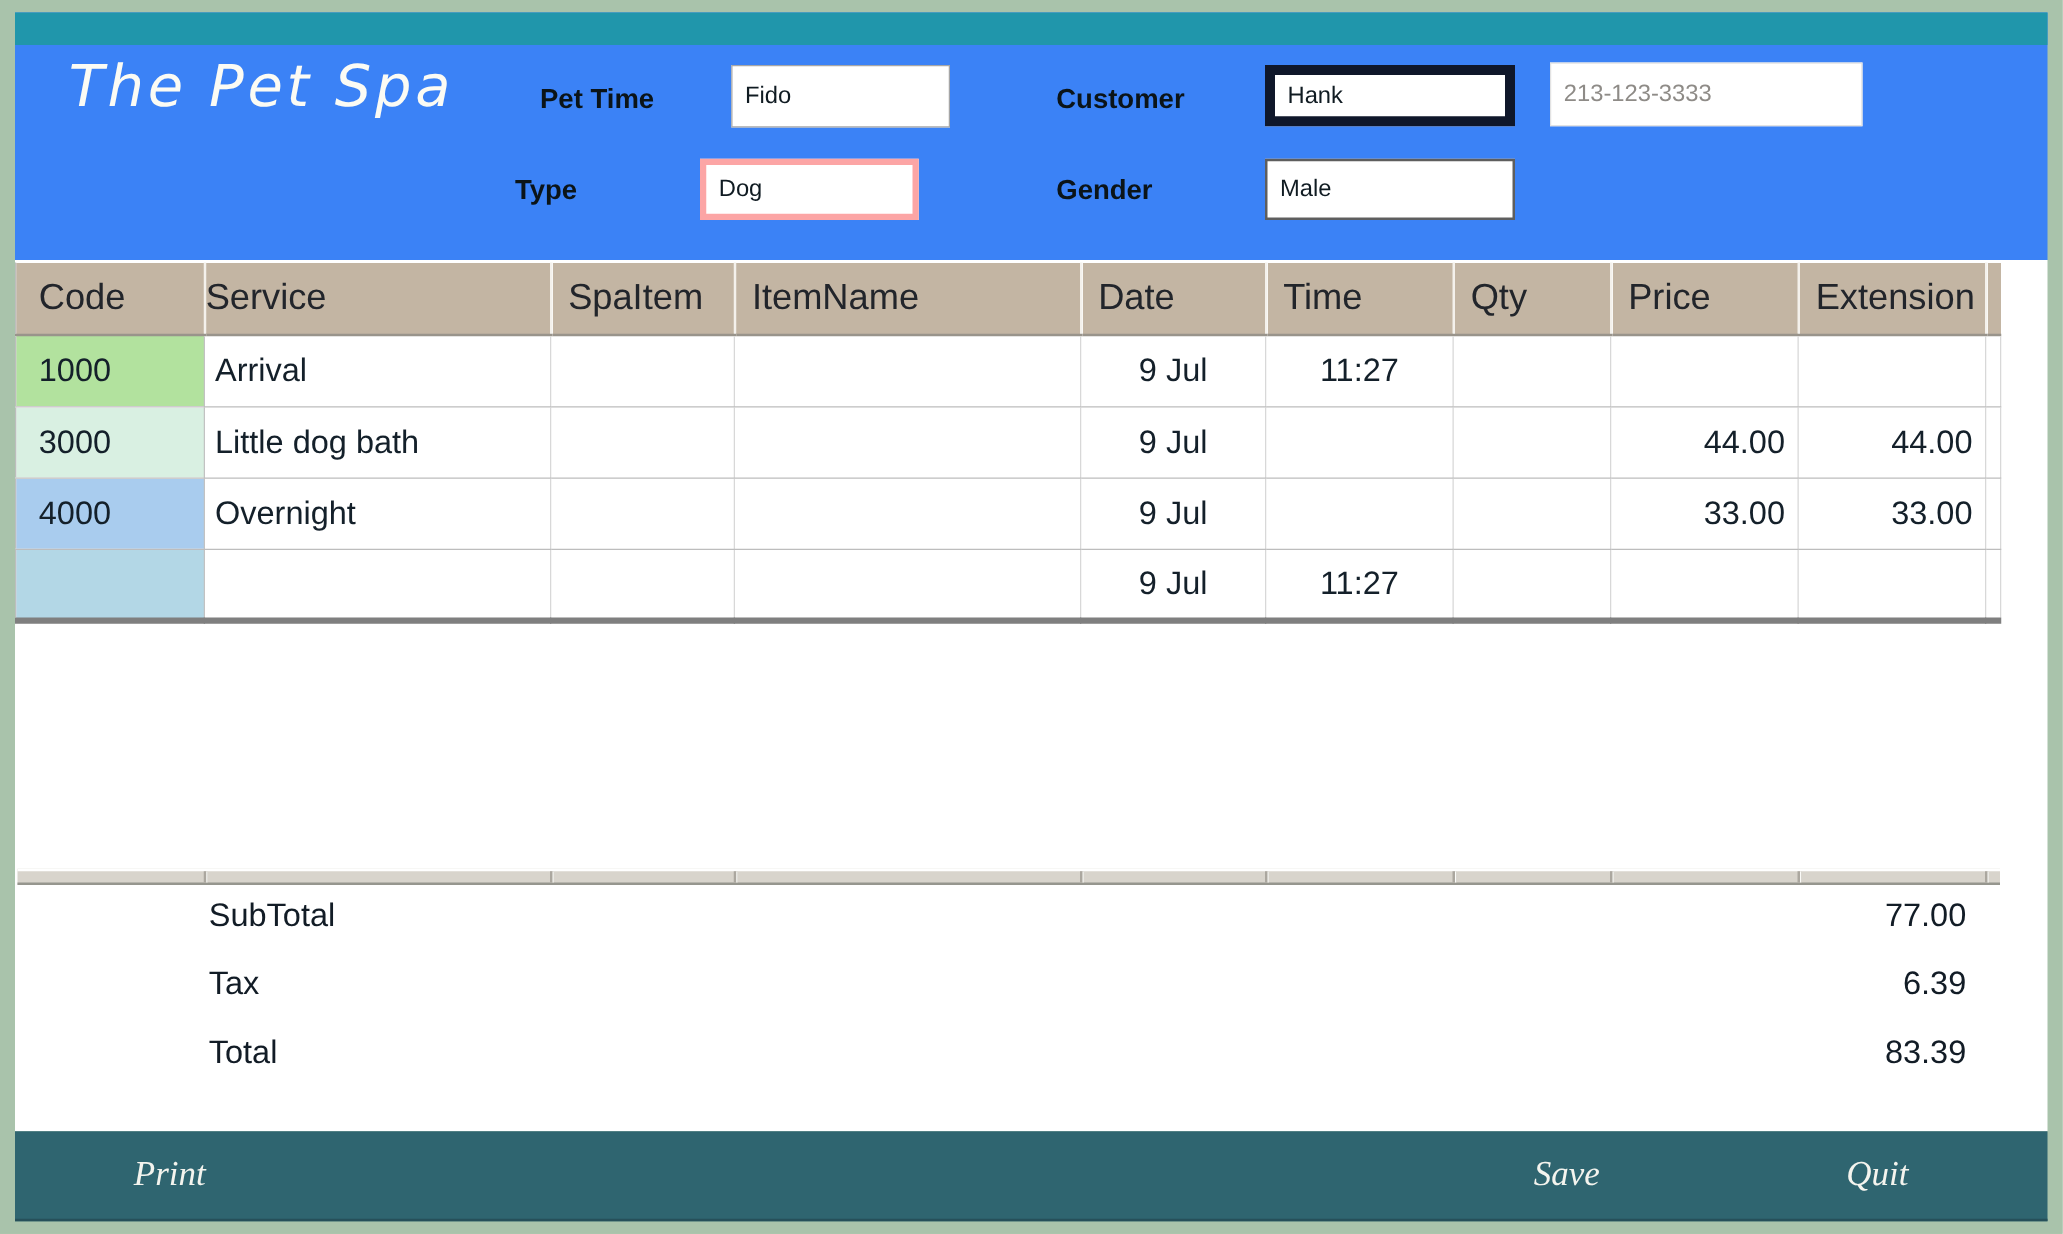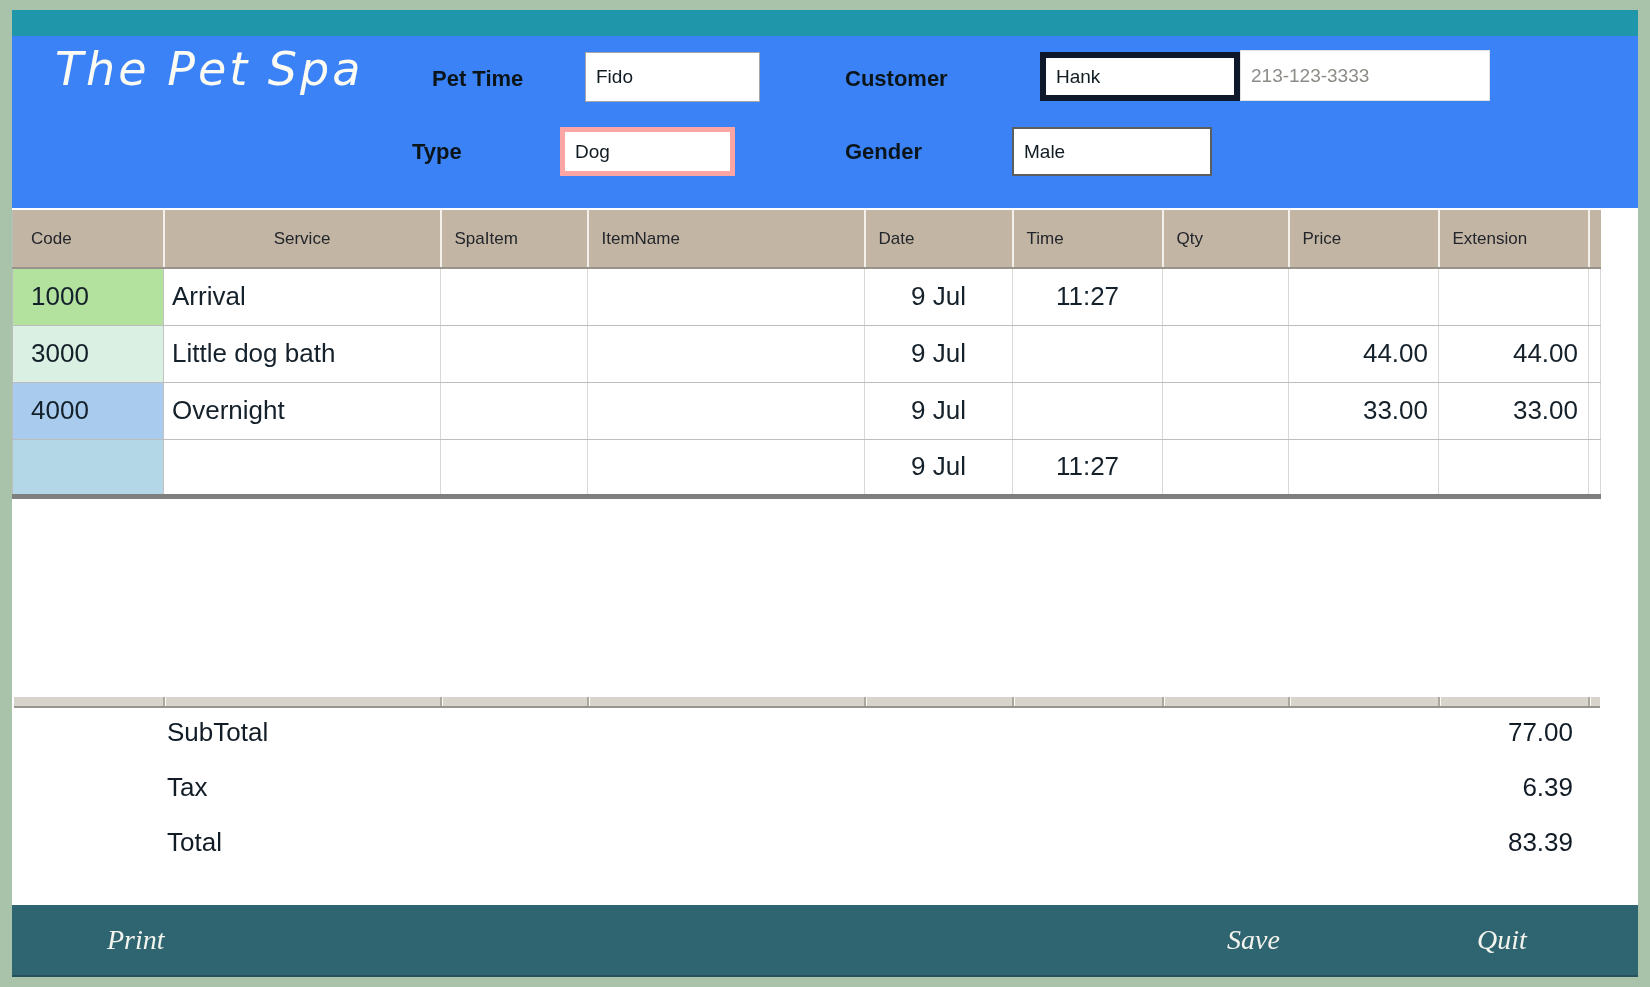--- a/index.html
+++ b/index.html
@@ -21,38 +21,38 @@
   .l-petname{left:420px;top:56px}
   .l-pettype{left:400px;top:129px}
   .l-customer{left:833px;top:56px}
   .l-gender{left:833px;top:129px}
   .finput{
     position:absolute;background:#ffffff;font-family:"Liberation Sans",sans-serif;
     font-size:19px;color:#101b22;padding:0 10px;outline:none;box-sizing:border-box;
   }
   .i-petname{left:573px;top:42px;width:175px;height:50px;border:1px solid #a6a6a6;}
   .i-pettype{left:548px;top:117px;width:175px;height:49px;border:5px solid #fca5a5;}
-  .i-customer{left:1000px;top:42px;width:200px;height:49px;border:6px solid #0f172a;margin-left:28px;}
+  .i-customer{left:1000px;top:42px;width:200px;height:49px;border:8px solid #0f172a;}
   .i-gender{left:1000px;top:117px;width:200px;height:49px;border:2px solid #5e5e5e;}
   .i-phone{left:1228px;top:40px;width:250px;height:51px;border:1px solid #e2e2e2;color:#8e8b87;}
   
   .content{position:absolute;left:12px;top:208px;width:1626px;height:697px;background:#ffffff;}
   
   table.grid{
     position:absolute;left:0;top:2px;width:1588px;table-layout:fixed;
     border-collapse:collapse;border-bottom:5px solid #7f7f7f;border-left:1px solid #bdbdbd;
   }
   table.grid th{
-    height:58px;background:#c3b5a3;font-size:17px;font-weight:normal;color:#22252b;
+    height:58px;background:#c3b5a3;font-size:29px;font-weight:normal;color:#22252b;
     border-bottom:2px solid #99948b;text-align:left;padding:0 0 0 13px;box-sizing:border-box;
     white-space:nowrap;overflow:hidden;
   }
   table.grid th + th{border-left:2px solid #f4f1ec;}
   table.grid th.h-code{padding-left:18px;}
-  table.grid th.h-service{text-align:center;padding-left:0;}
+  table.grid th.h-service{padding-left:0;}
   table.grid th.h-stub{padding:0;}
   table.grid td{
     height:57px;background:#ffffff;font-size:26px;color:#14202a;
     border-right:1px solid #d8d8d8;border-bottom:1px solid #bdbdbd;
     padding:0 8px;box-sizing:border-box;white-space:nowrap;overflow:hidden;
   }
   table.grid td.a-code{padding-left:18px;border-right:1px solid #c2c2c2;}
   table.grid td.a-center{text-align:center;}
   table.grid td.a-right{text-align:right;padding-right:10px;}
   table.grid td.a-stub{border-right:1px solid #d8d8d8;}

